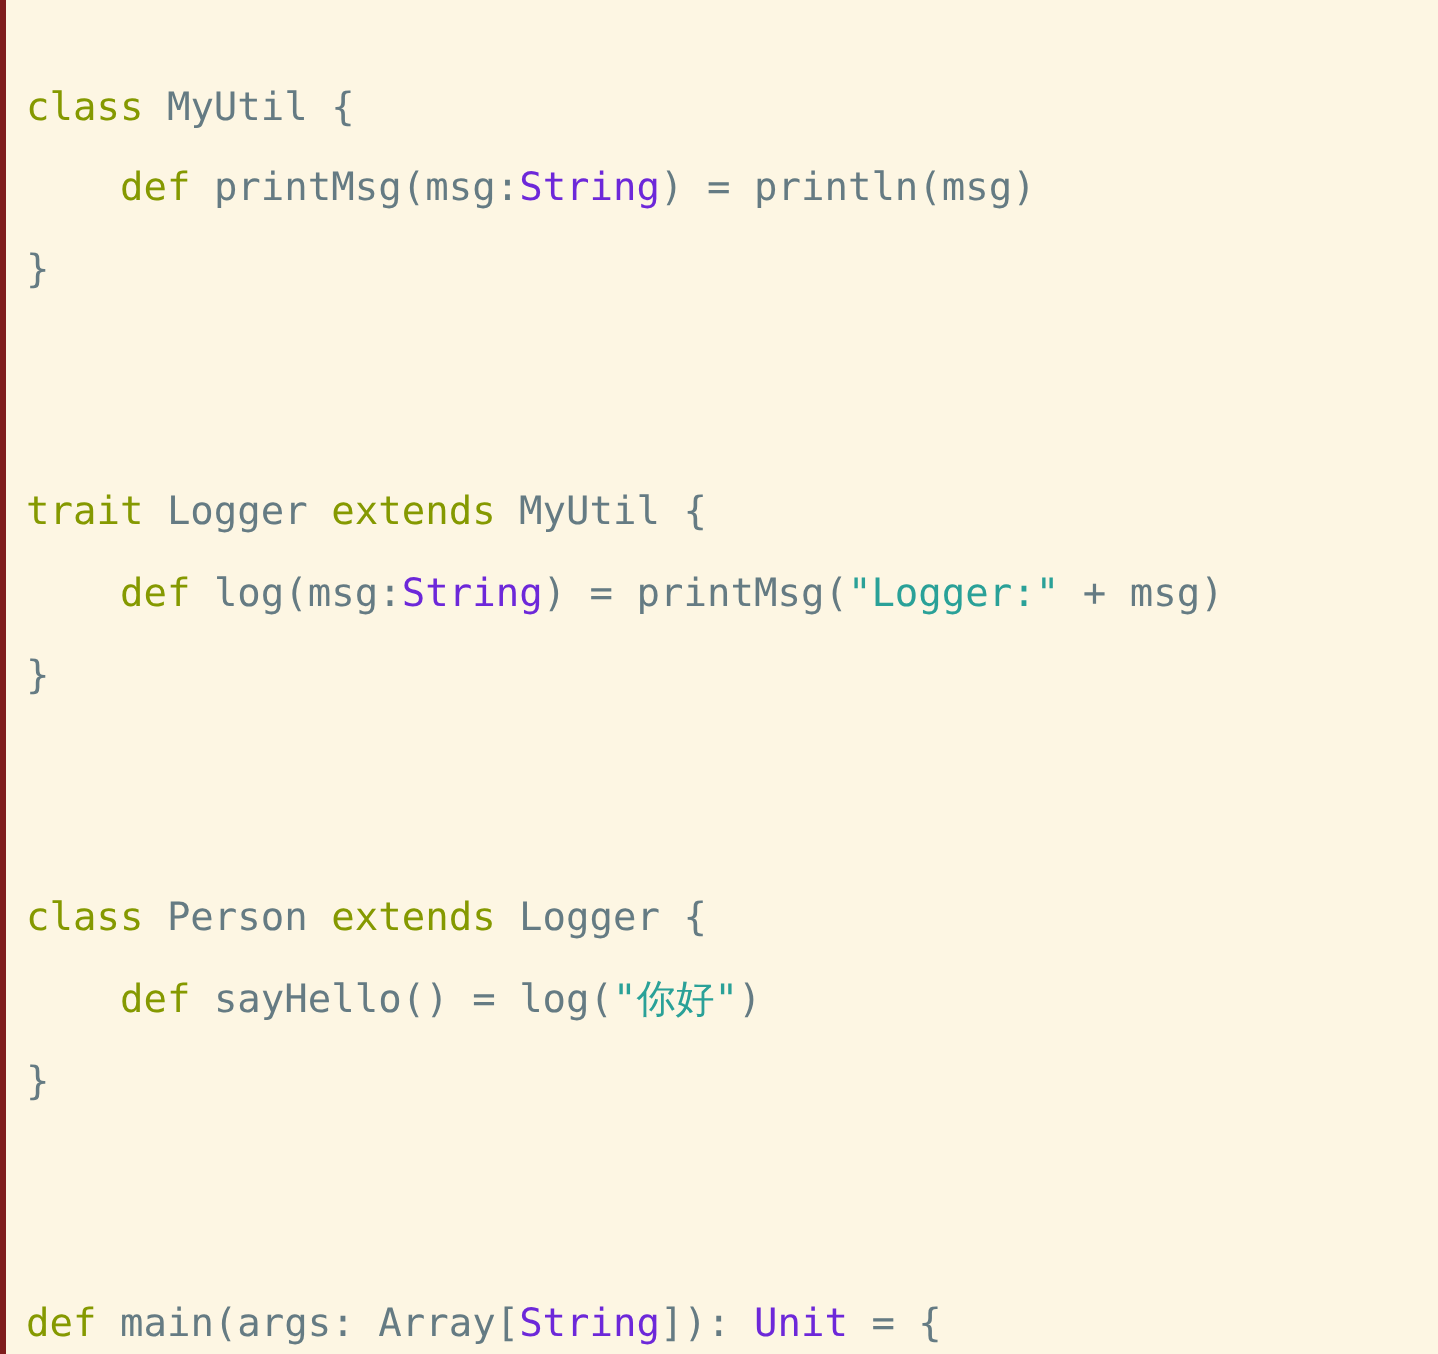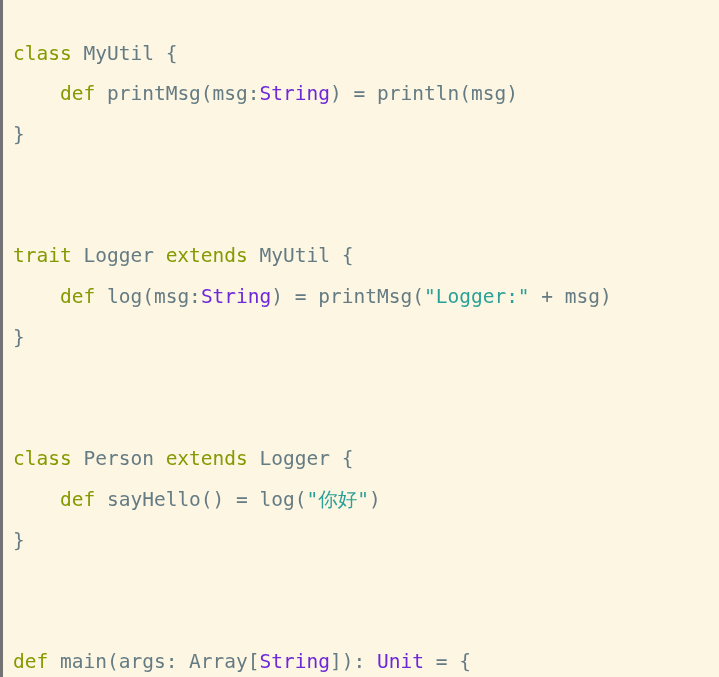--- a/index.html
+++ b/index.html
@@ -13,21 +13,21 @@
     background: #fdf6e3;
     font-family: "DejaVu Sans Mono", "Liberation Mono", monospace;
   }
 
   #code-surface {
     position: relative;
     width: 719px;
     height: 677px;
     background: #fdf6e3;
     box-sizing: border-box;
-    border-left: 3px solid #737373;
+    border-left: 3px solid #7f1d1d;
   }
 
   .code-block {
     position: absolute;
     top: 14px;
     left: 10px;
     right: 0;
     font-size: 19.5px;
     line-height: 40.6px;
     letter-spacing: 0px;

